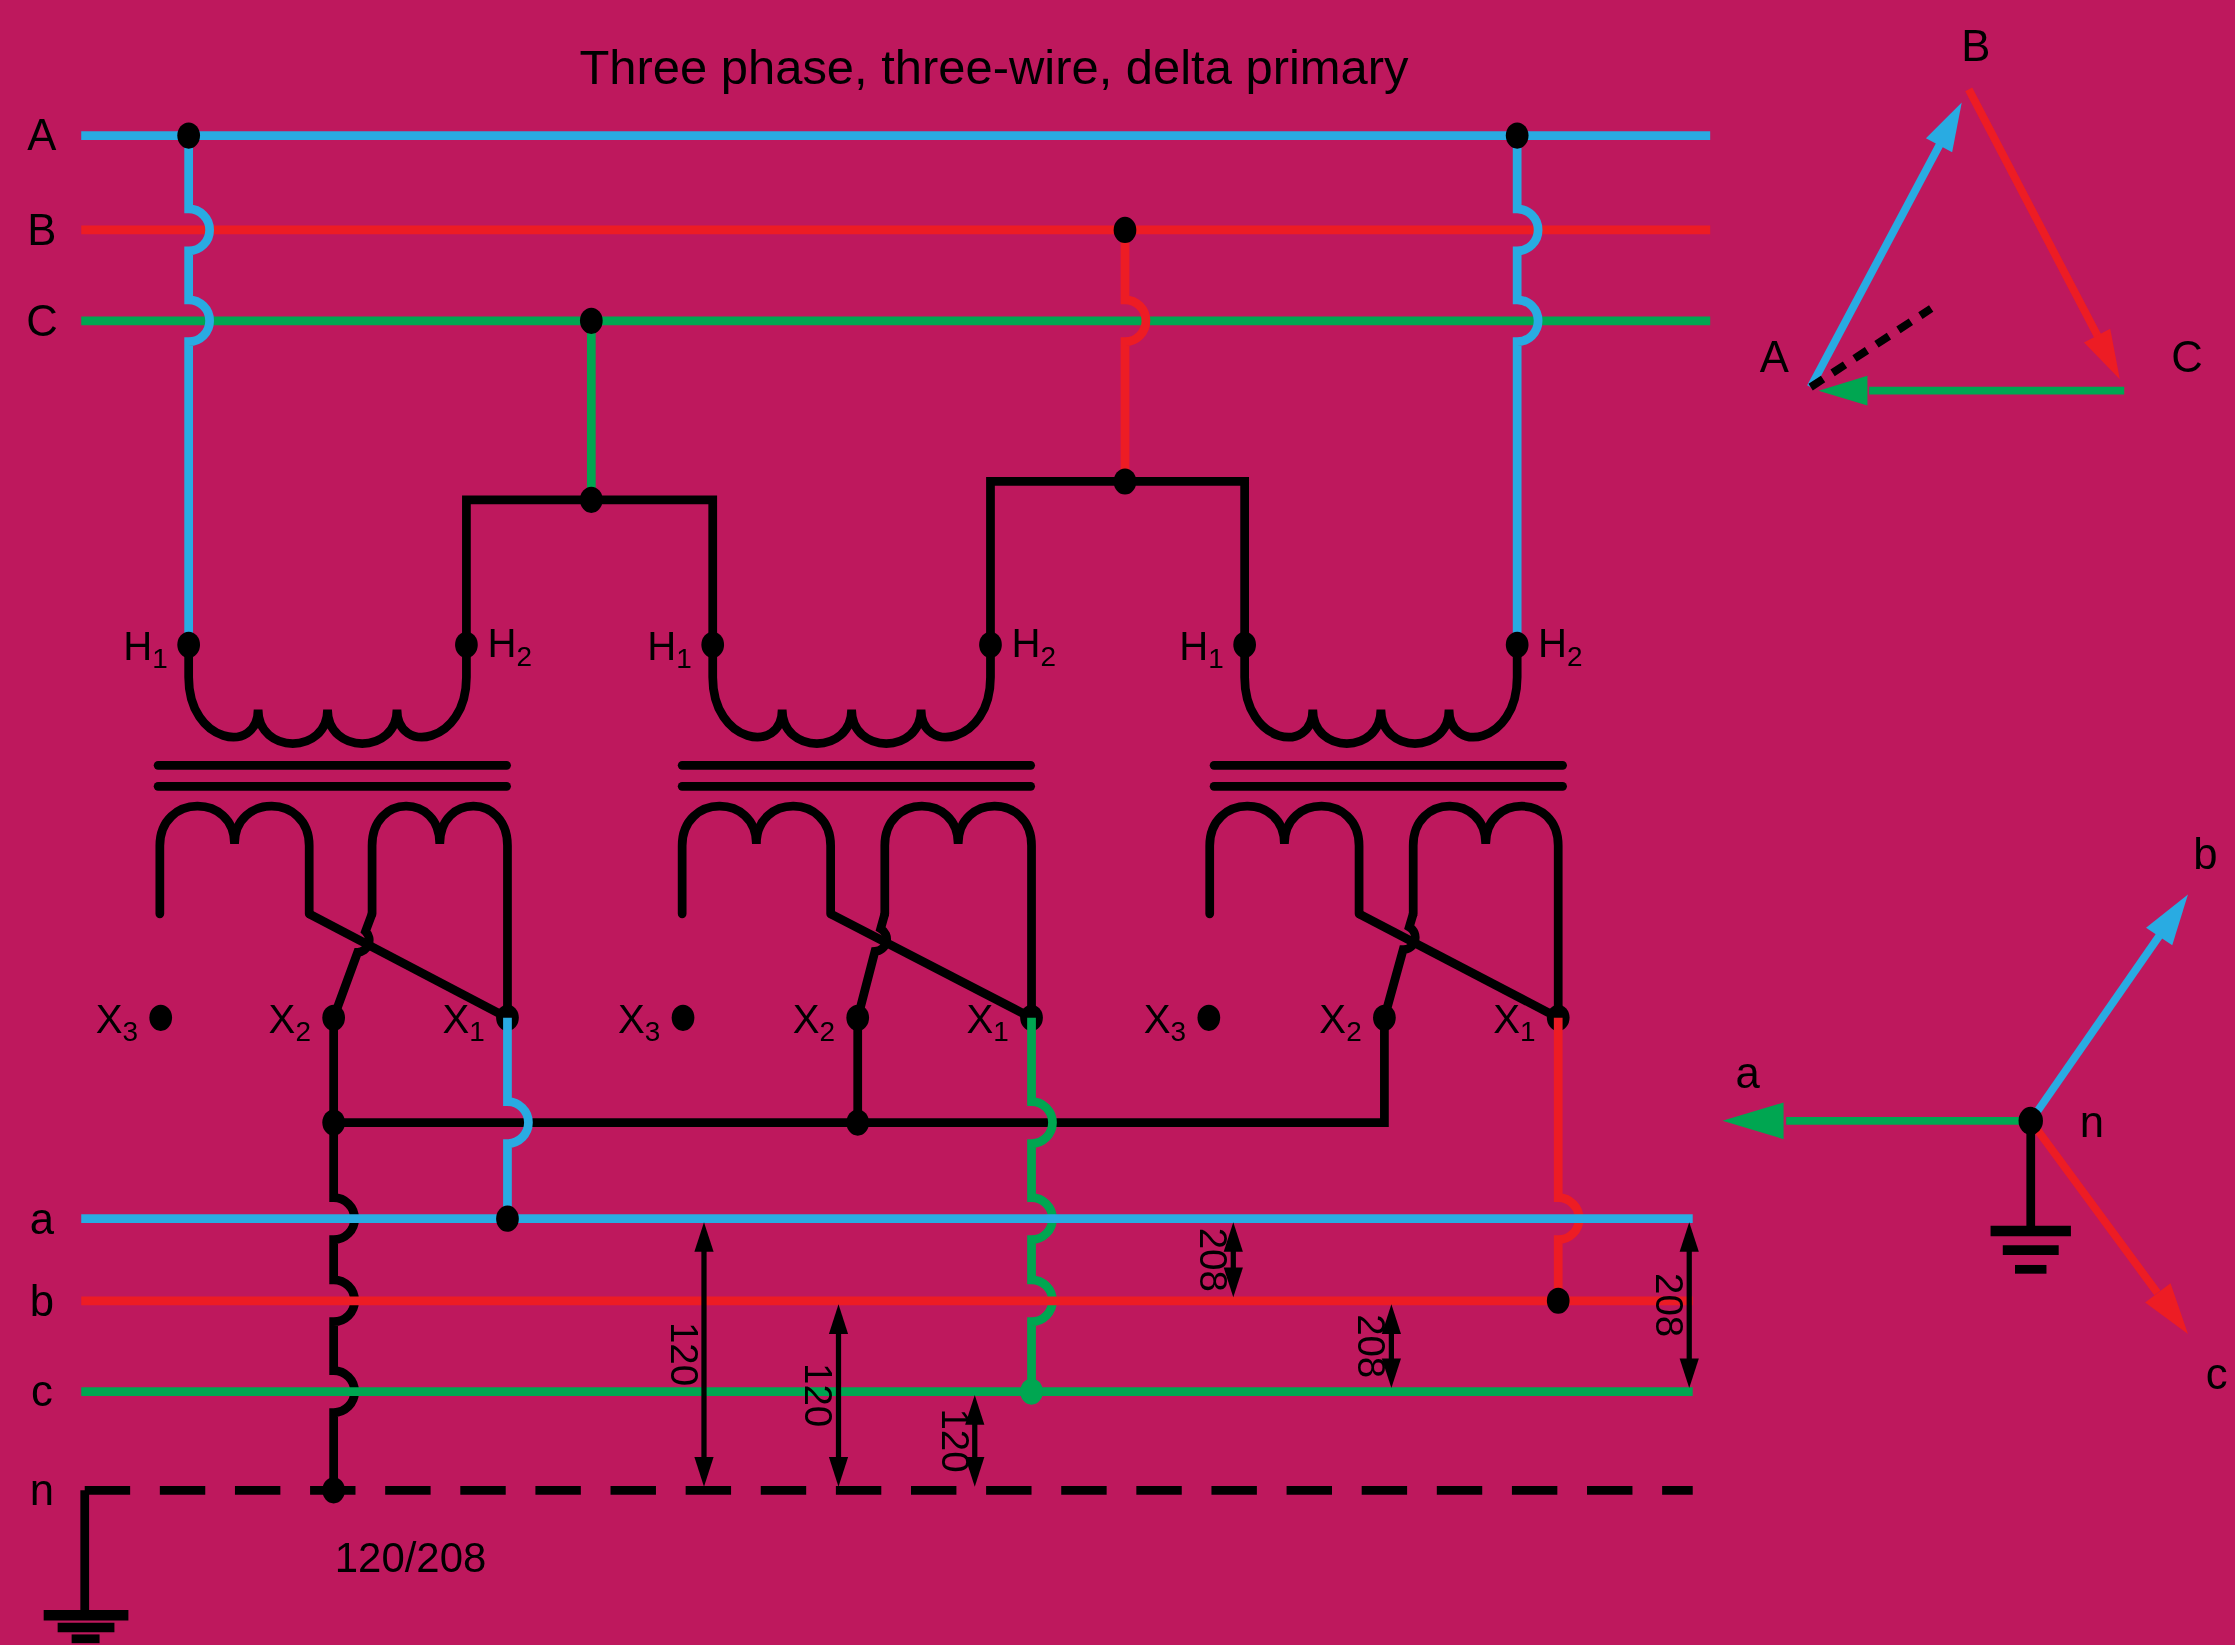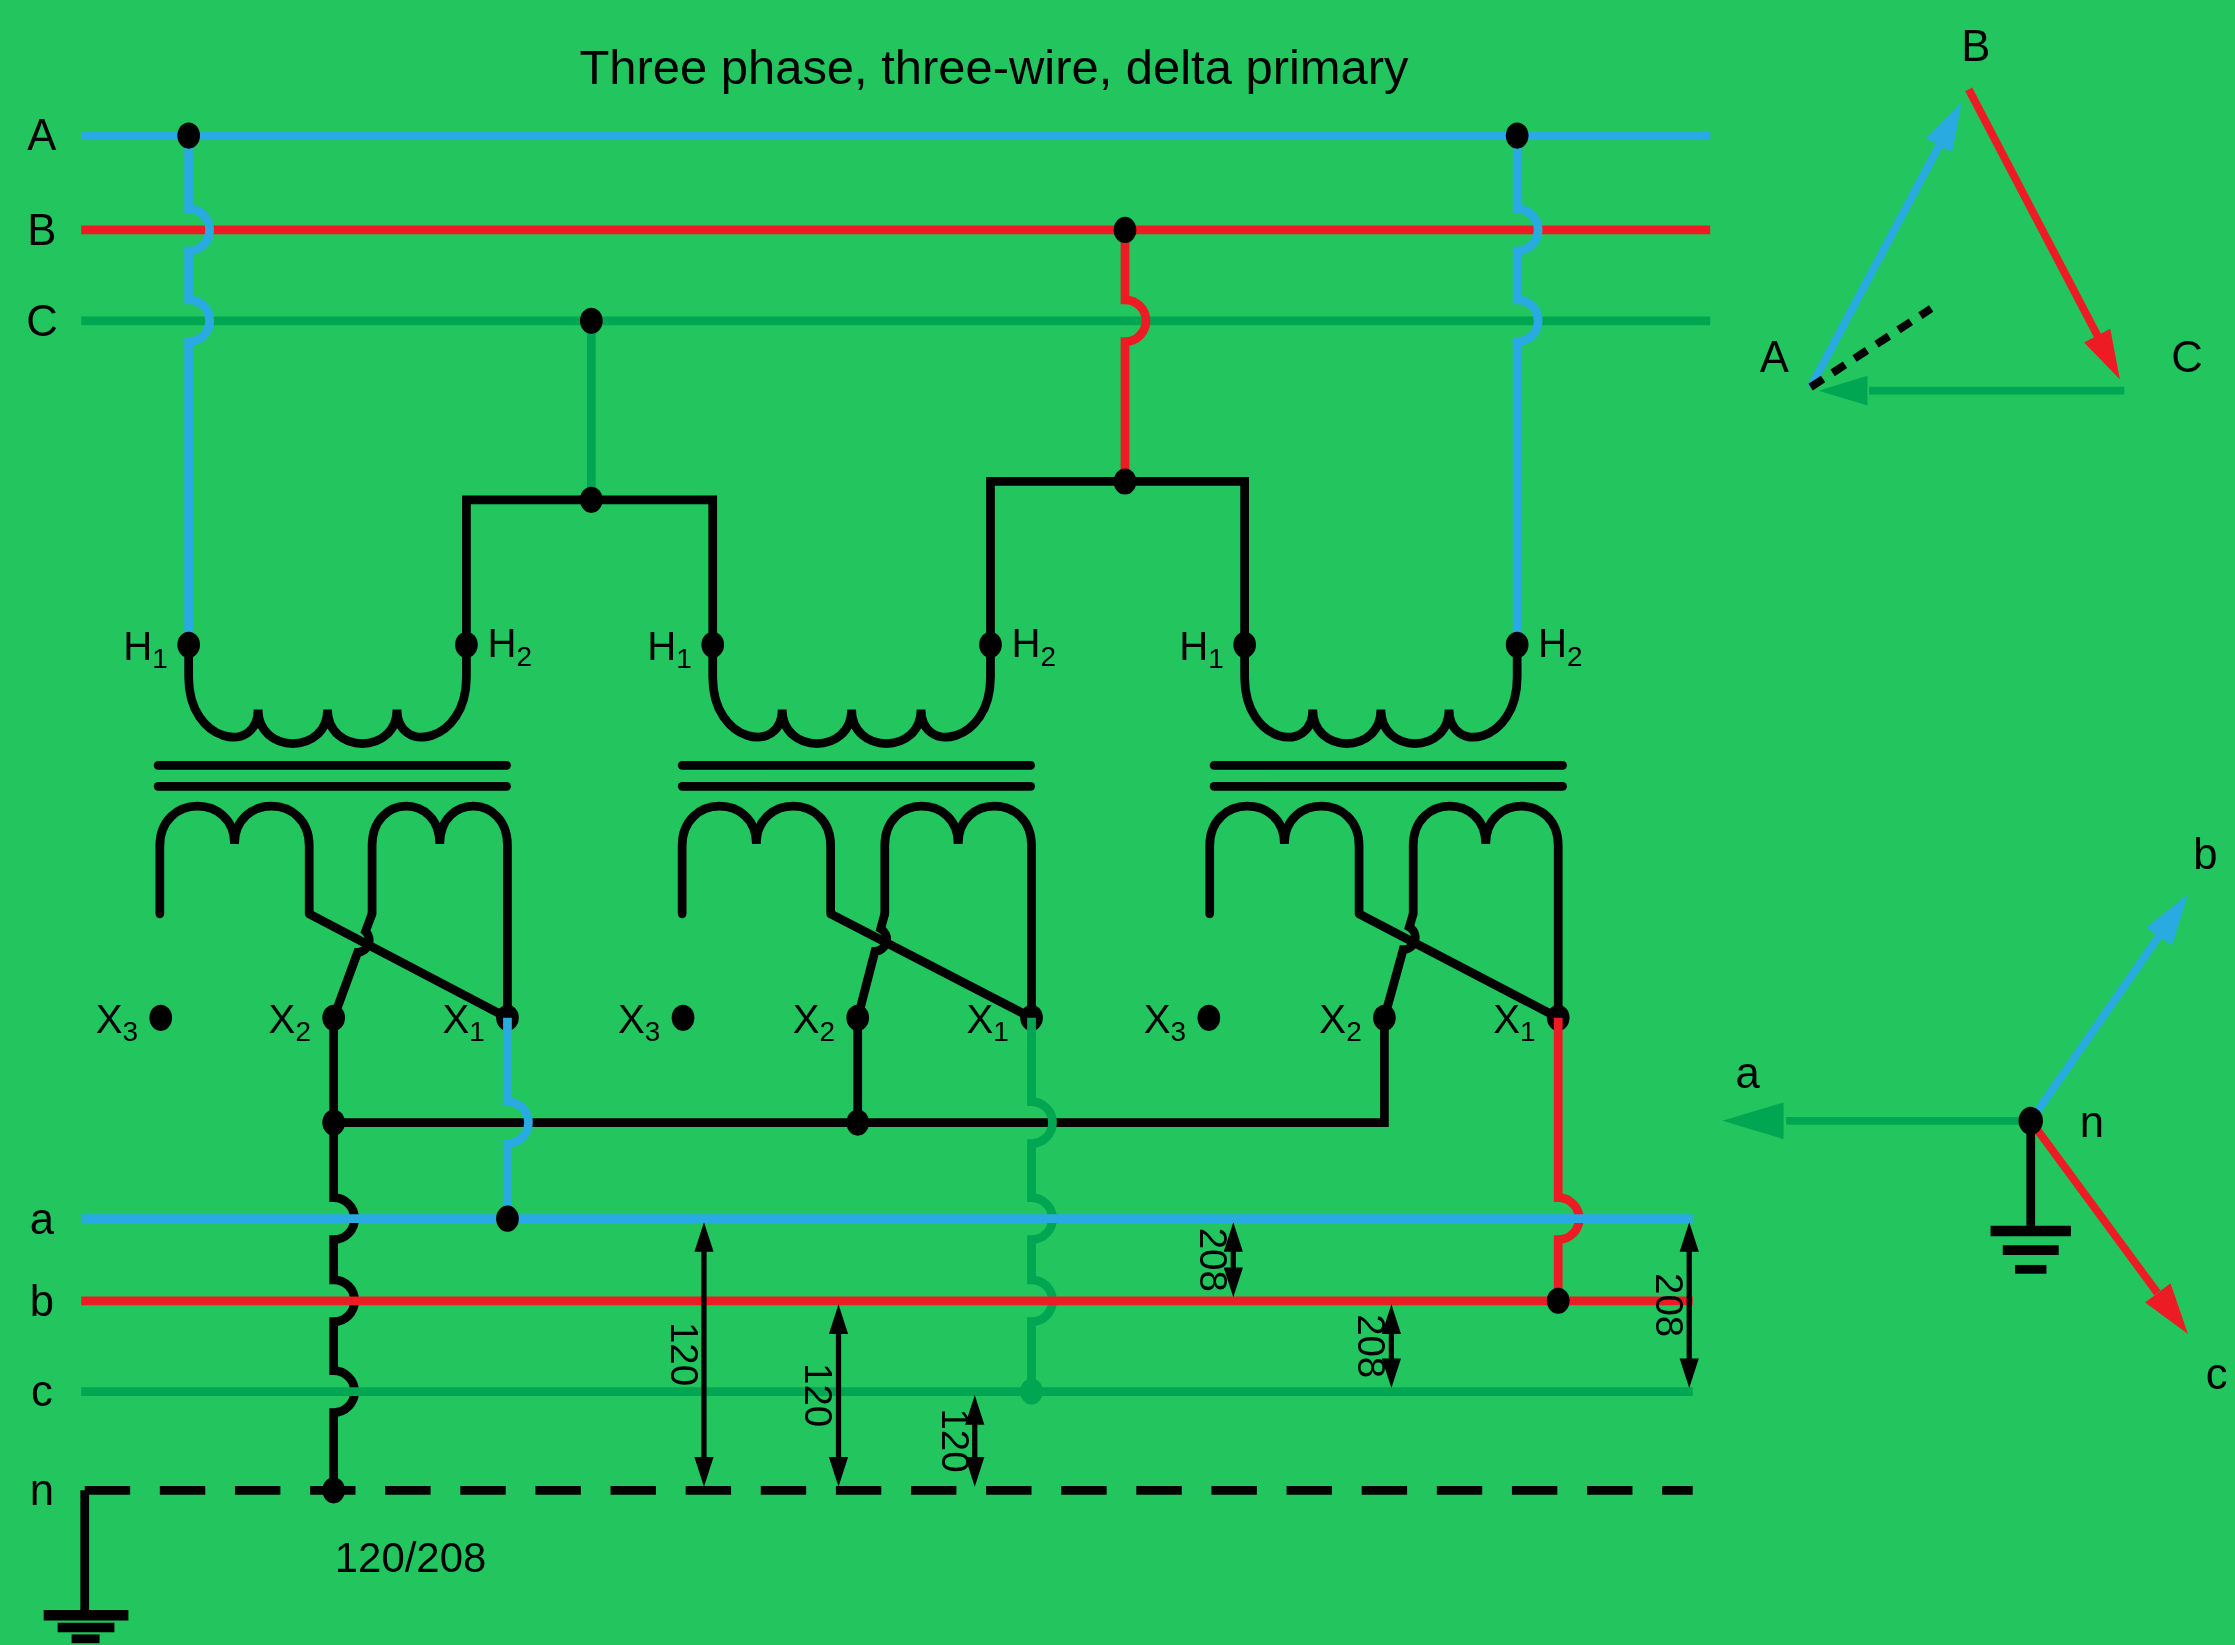--- a/index.html
+++ b/index.html
@@ -1,16 +1,16 @@
 <!DOCTYPE html>
 <html style="--phase-a-blue: #29ABE2; --phase-b-red: #ED1C24; --phase-c-green: #00A651; --wire-black: #000000;font-size:14px"><head>
 <meta charset="utf-8">
 <style>
   html,body{margin:0;padding:0;background:#ffffff;}
-  .stage{width:2236px;height:1646px;position:relative;background:#22c55e;overflow:hidden;}
+  .stage{width:2236px;height:1646px;position:relative;background:#be185d;overflow:hidden;}
   svg{display:block;}
   text{font-family:"Liberation Sans",sans-serif;fill:#000;}
   .t-title{font-size:56px;}
   .t-phase{font-size:50px;}
   .t-term{font-size:46px;}
   .t-sub{font-size:32px;}
   .t-dim{font-size:44px;}
   .t-svc{font-size:48px;}
   .wa{stroke:var(--phase-a-blue,#29ABE2);}
   .wb{stroke:var(--phase-b-red,#ED1C24);}

